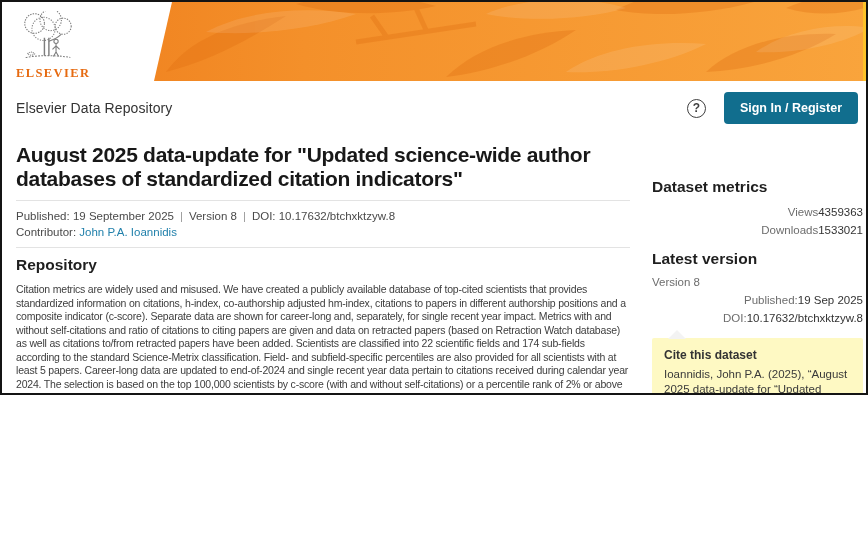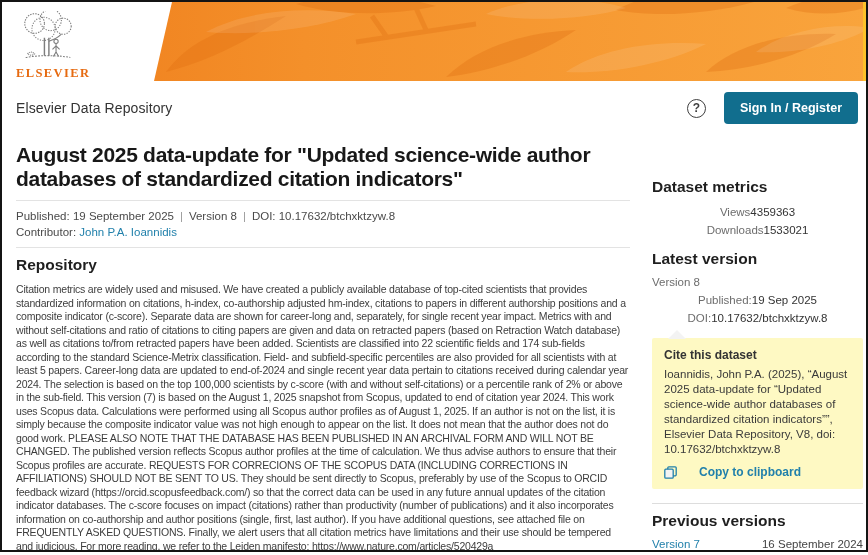--- a/index.html
+++ b/index.html
@@ -1,19 +1,19 @@
 <!DOCTYPE html>
 <html><head>
 <meta charset="utf-8">
 <style>
   * { margin:0; padding:0; box-sizing:border-box; }
   html,body { background:#ffffff; }
   body { font-family:"Liberation Sans", sans-serif; }
   .page {
-    position:relative; width:868px; height:552px;
+    position:relative; width:868px; height:395px;
     border:2px solid #141414; background:#ffffff; overflow:hidden;
   }
 
   
   .banner { position:absolute; top:0; left:0; width:100%; height:79px; background:#ffffff; }
   .banner-orange {
     position:absolute; top:0; left:0; width:100%; height:79px;
     background:linear-gradient(90deg,#ee7c1b 0%, #f4902a 35%, #f9a43c 100%);
     clip-path:polygon(170px 0, 100% 0, 100% 100%, 152px 100%);
     overflow:hidden;
@@ -61,21 +61,21 @@
   .desc-text {
     margin-top:9px; font-size:10.5px; line-height:13.5px; letter-spacing:-0.2px;
     color:#3d3d3d;
   }
 
   
   .sidebar { position:absolute; top:176px; left:650px; width:211px; }
   .side-heading { font-size:15.5px; font-weight:700; color:#1f1f1f; line-height:18px; }
   .metric-rows { margin-top:8px; }
   .kv-row {
-    display:flex; justify-content:center; align-items:baseline;
+    display:flex; justify-content:flex-end; align-items:baseline;
     font-size:11.5px; line-height:16px; margin-top:2px;
   }
   .kv-label { color:#6d6d6d; }
   .kv-value { color:#333333; }
   .mt12 { margin-top:12px; }
   .single-line { font-size:11.5px; line-height:16px; color:#6d6d6d; margin-top:6px; }
 
   .cite-box {
     position:relative; margin-top:12px; background:#fef9c3; border-radius:2px;
     padding:10px 12px 10px 12px;

